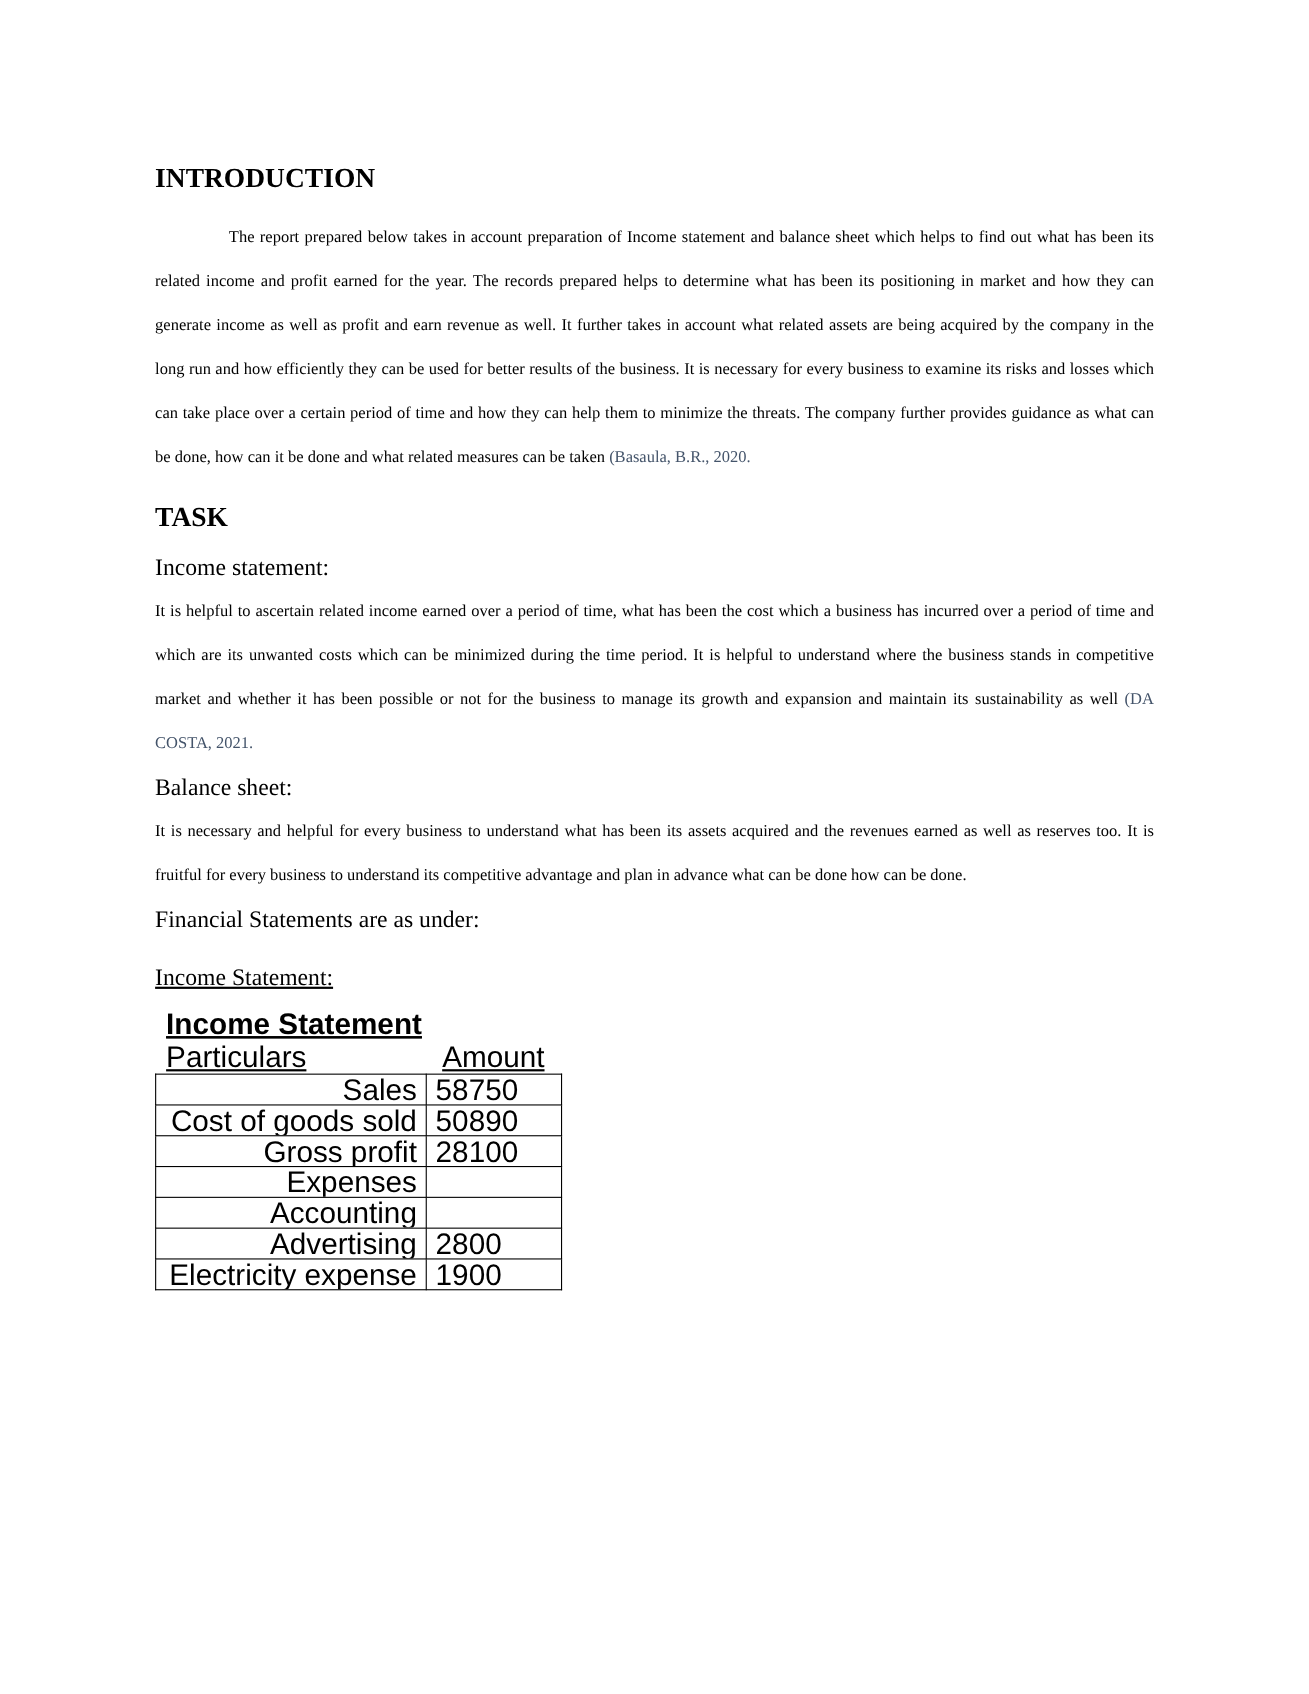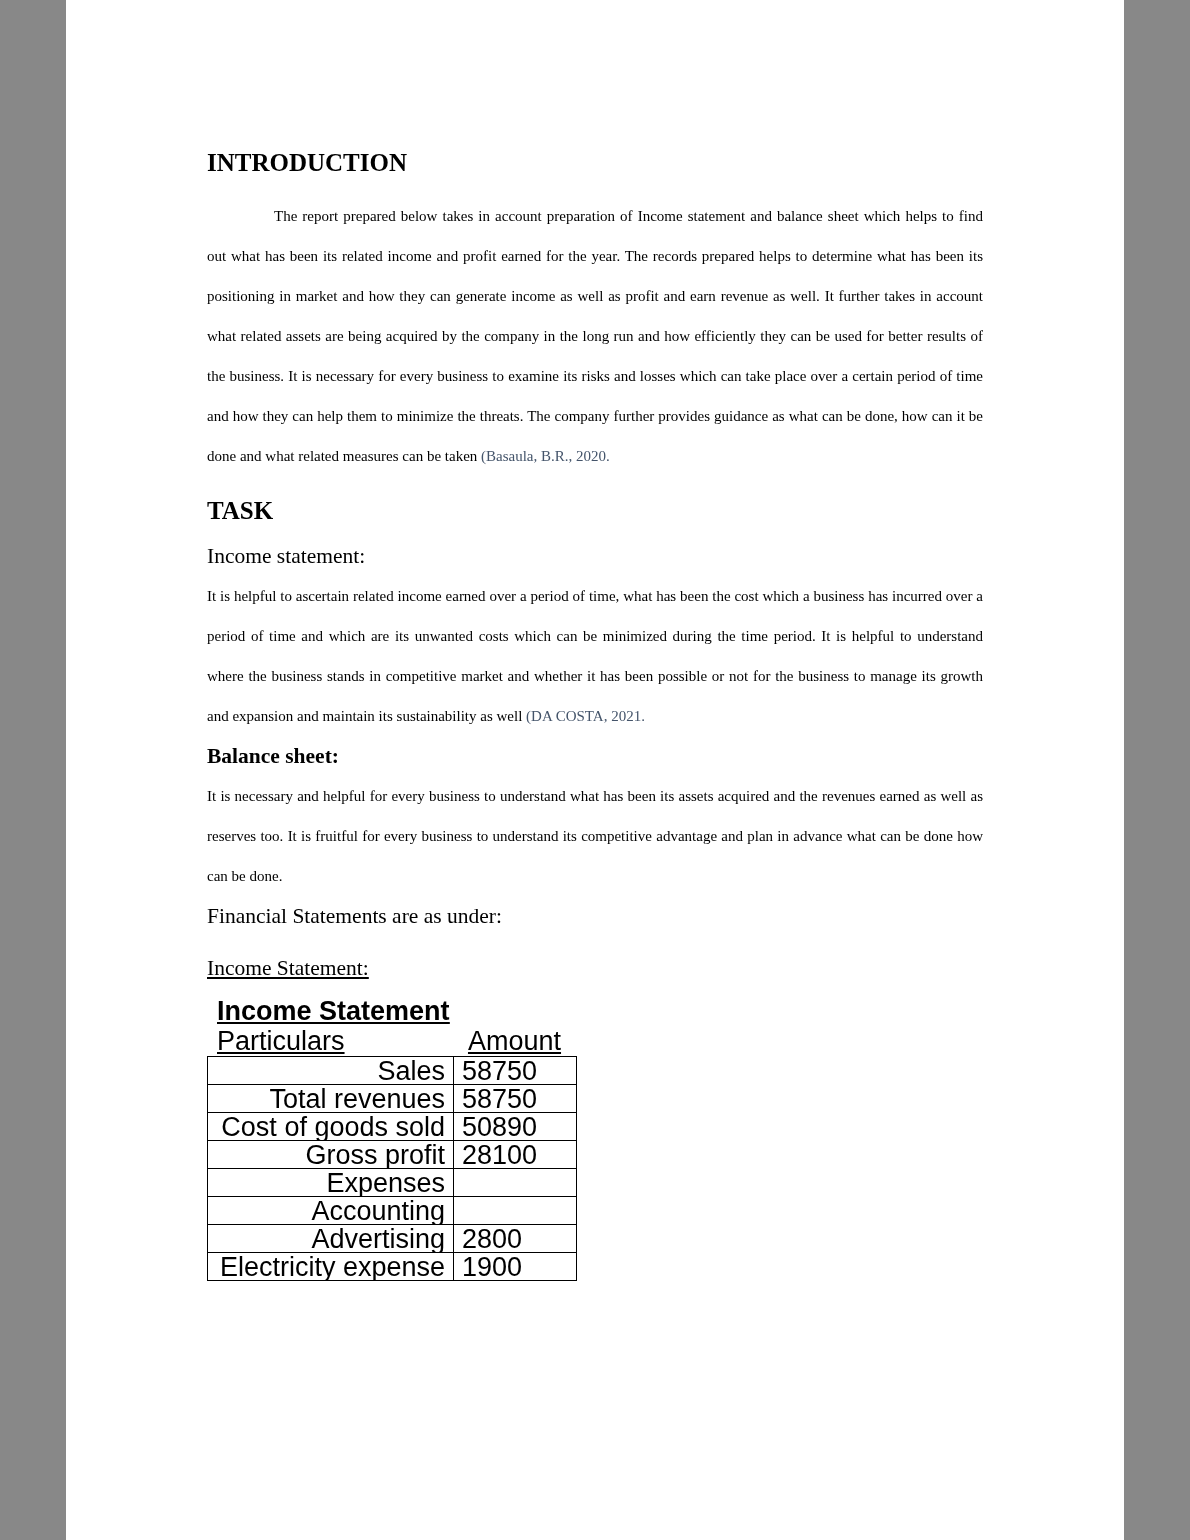--- a/index.html
+++ b/index.html
@@ -1,19 +1,19 @@
 <!DOCTYPE html>
 <html><head>
 <meta charset="utf-8">
 <style>
   * { margin: 0; padding: 0; box-sizing: border-box; }
   html, body { background: #888; }
   .page {
     position: relative;
-    width: 1058px;
+    width: 1190px;
     height: 1540px;
     background: #ffffff;
     margin: 0 auto;
     padding: 148px 141px 16px 141px;
     overflow: hidden;
     font-family: "Liberation Serif", "DejaVu Serif", serif;
     color: #000000;
   }
   .heading {
     font-family: "Liberation Serif", "DejaVu Serif", serif;
@@ -28,21 +28,21 @@
     font-size: 15px;
     line-height: 40px;
     text-align: justify;
     text-align-last: left;
   }
   .indent-first { text-indent: 67px; }
   .plain-line {
     font-size: 21.5px;
     line-height: 40px;
   }
-  .bold-line { font-weight: bold; }
+  .bold-line { font-weight: normal; }
   .citation { color: #44546a; }
   .underline { text-decoration: underline; }
   .section-label {
     margin-top: 12px;
     font-size: 21.5px;
     line-height: 40px;
   }
   
   .tbl-wrap {
     margin-top: 8px;
@@ -115,24 +115,20 @@
       <span class="c1"><span class="underline">Particulars</span></span>
       <span class="c2"><span class="underline">Amount</span></span>
     </div>
     <table class="grid">
       <tbody>
         <tr>
           <td class="label">Sales</td>
           <td class="amount">58750</td>
         </tr>
         <tr>
-          <td class="label"> Total revenues</td>
-          <td class="amount">58750</td>
-        </tr>
-        <tr>
           <td class="label">Cost of goods sold</td>
           <td class="amount">50890</td>
         </tr>
         <tr>
           <td class="label">Gross profit</td>
           <td class="amount">28100</td>
         </tr>
         <tr class="bold-row">
           <td class="label">Expenses</td>
           <td class="amount"></td>

